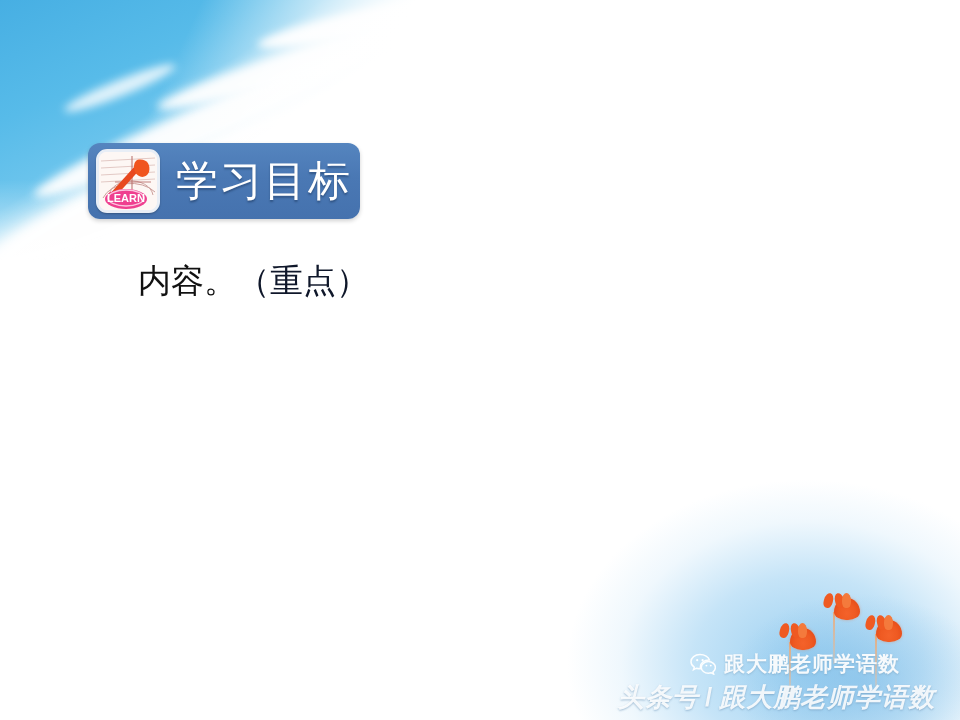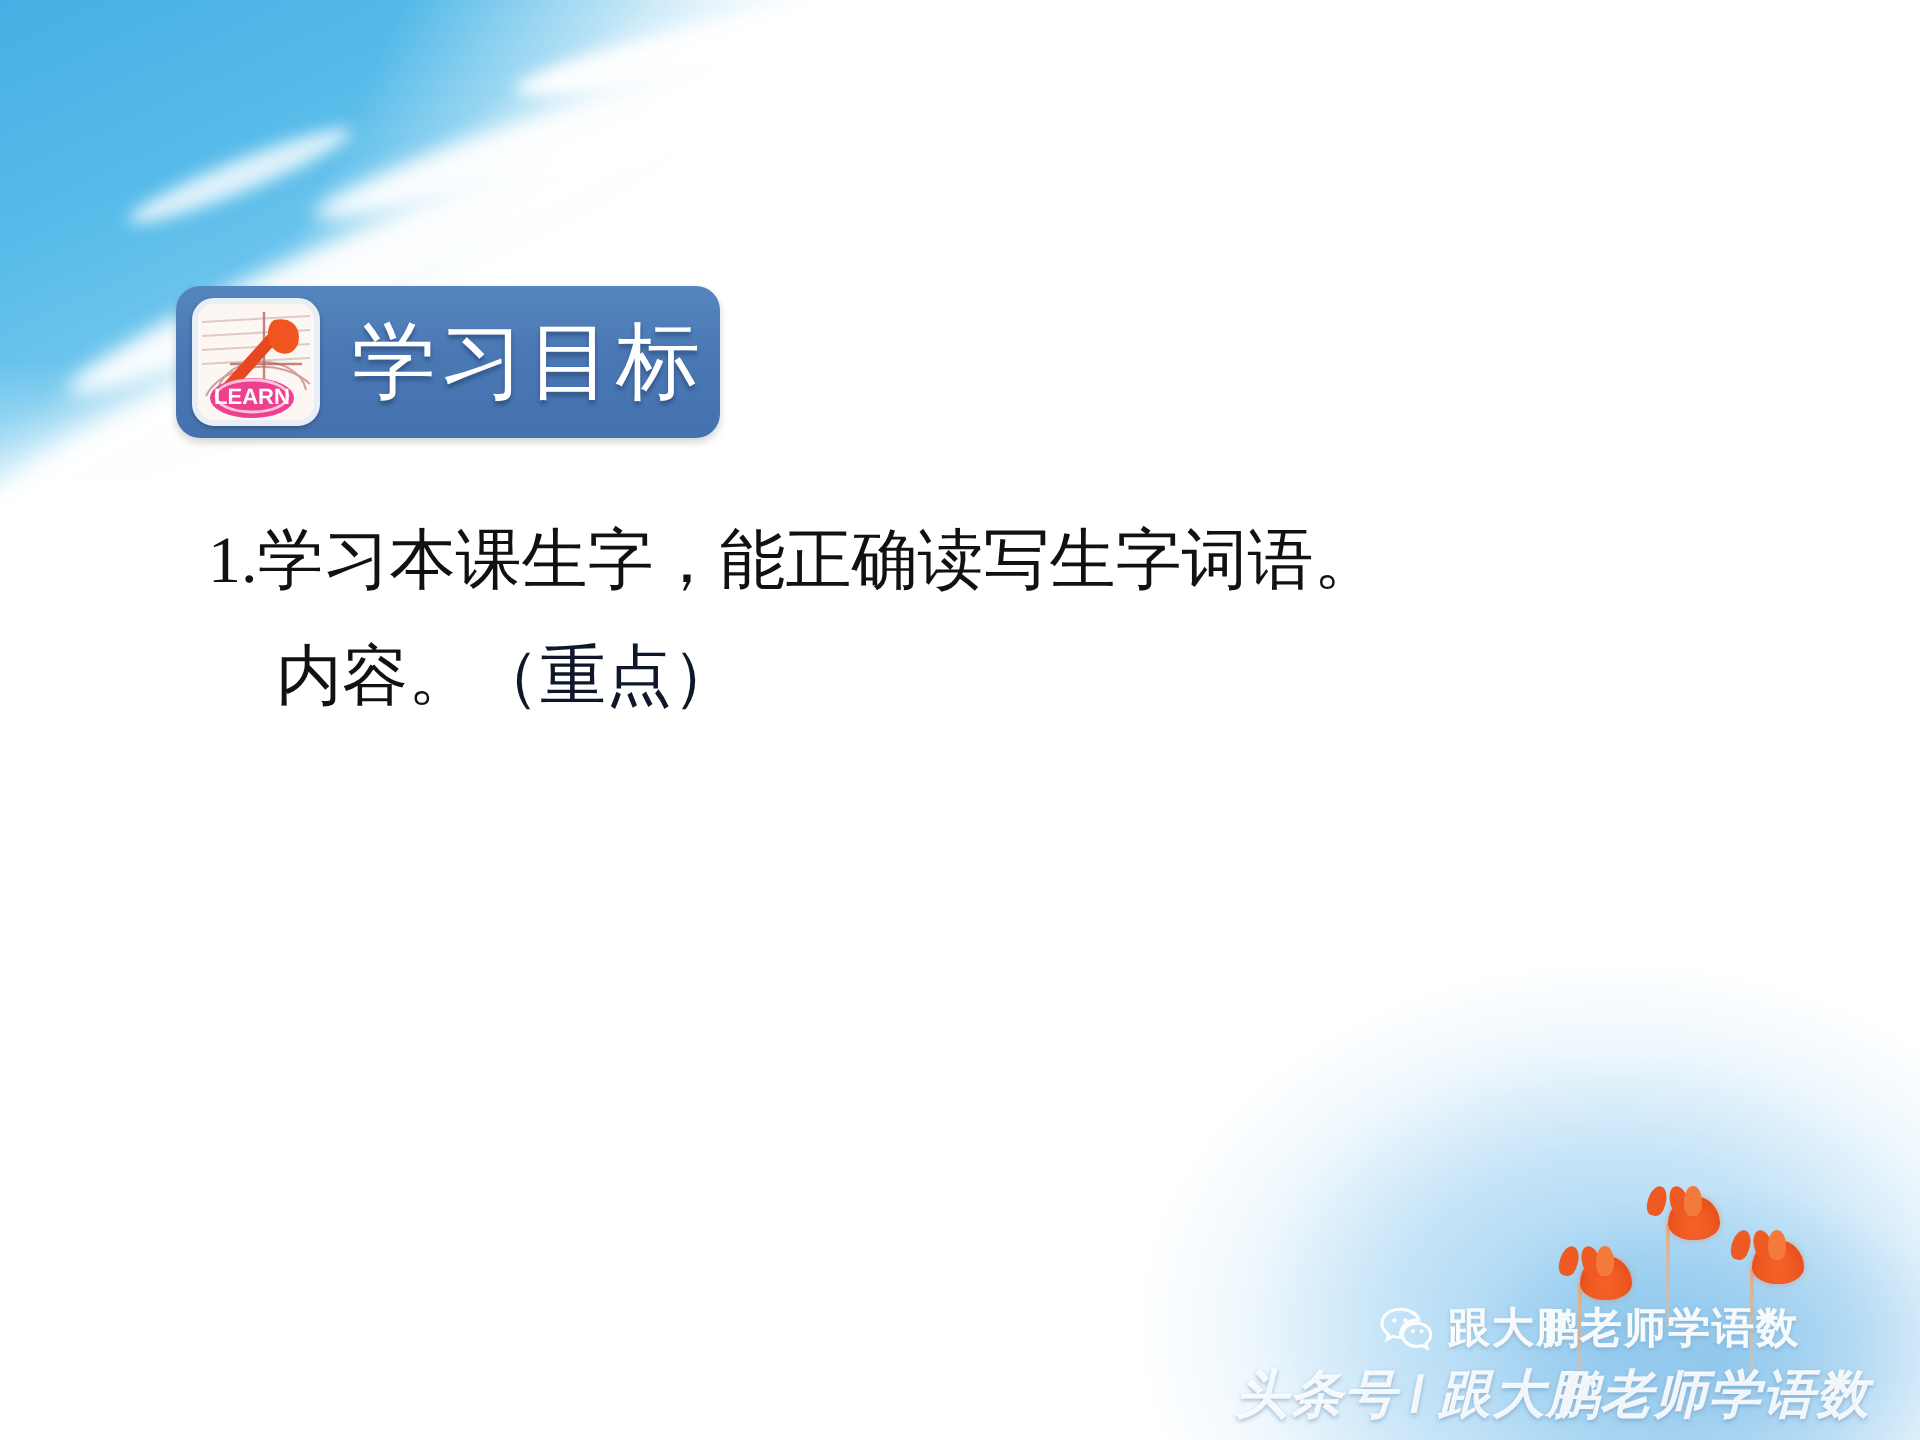--- a/index.html
+++ b/index.html
@@ -258,23 +258,20 @@
         </g>
         <ellipse cx="27" cy="47" rx="21" ry="10" fill="#ef3f8f"></ellipse>
         <ellipse cx="27" cy="46" rx="18" ry="8" fill="none" stroke="#fbc4dd" stroke-width="1.4"></ellipse>
         <text x="27" y="50" font-family="Liberation Sans, sans-serif" font-size="11" font-weight="bold" fill="#ffffff" text-anchor="middle">LEARN</text>
       </svg>
     </div>
     <div class="title-text">学习目标</div>
   </div>
 
   <div class="objectives">
-    <div class="obj-item">
-      <span class="obj-num">1.</span><span>学习本课生字，能正确读写生字词语。</span>
-    </div>
     <div class="obj-cont">
       <span>内容。</span><span class="emph">（重点）</span>
     </div>
   </div>
 
   <div class="wm-upper">
     <span class="wechat-icon">
       <svg viewBox="0 0 26 22" xmlns="http://www.w3.org/2000/svg" aria-hidden="true">
         <path d="M10 1.6C4.9 1.6 1 4.8 1 8.7c0 2.2 1.3 4.2 3.3 5.5l-.8 2.5 2.9-1.5c1.1.3 2.3.5 3.6.5l.6 0c-.2-.6-.3-1.2-.3-1.8 0-3.8 3.8-6.9 8.5-6.9l.6 0C18.6 4 14.7 1.6 10 1.6Z" fill="none" stroke="#ffffff" stroke-width="1.5" opacity=".95"></path>
         <circle cx="7.2" cy="7.2" r="1.1" fill="#ffffff"></circle>

